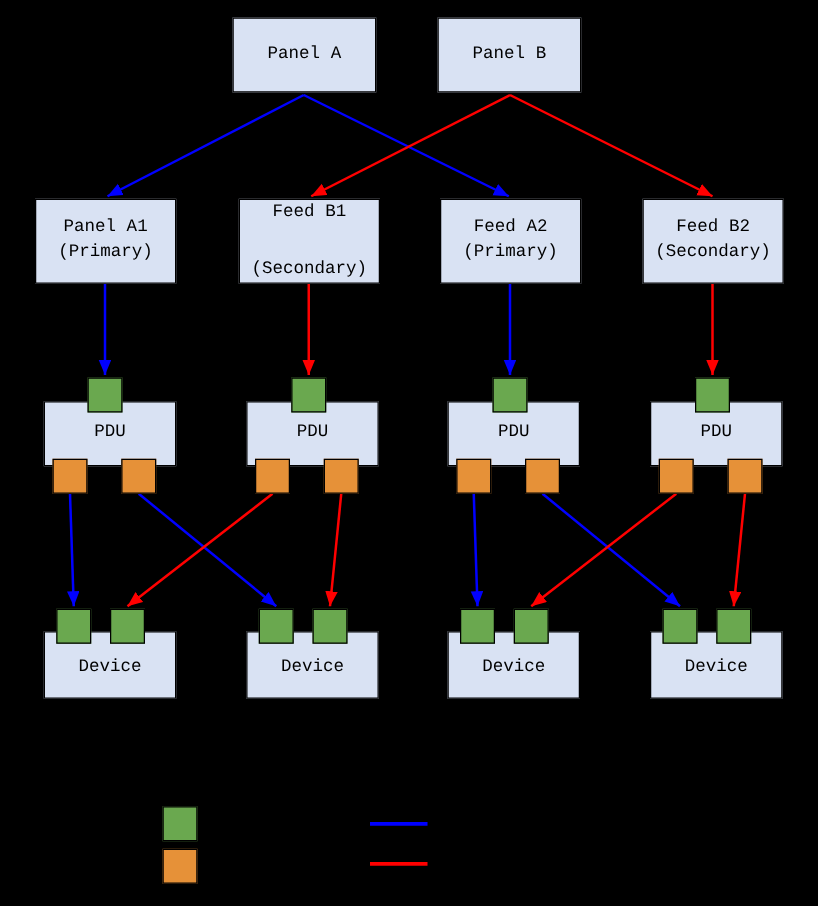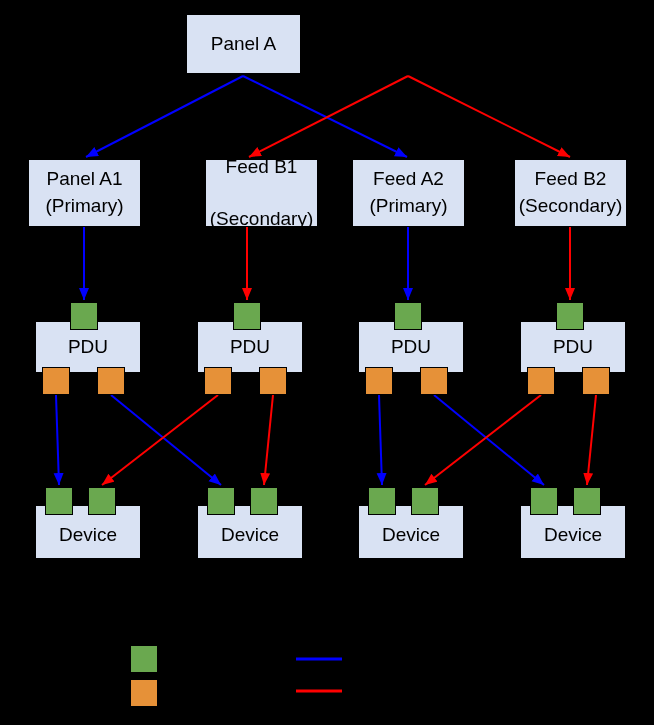--- a/index.html
+++ b/index.html
@@ -24,22 +24,23 @@
   .box {
     position: absolute;
     background: var(--box-fill, #d9e2f3);
     border: 1px solid var(--box-border, #000);
     color: var(--box-text, #000);
     display: flex;
     flex-direction: column;
     align-items: center;
     justify-content: center;
     text-align: left;
-    font-size: 19px;
+    font-size: 14px;
     line-height: 1.4;
+    font-family: Liberation Mono, monospace;
   }
   .panel  { width: 115px; height: 60px; }
   .feed   { width: 113px; height: 68px; }
   .pdu    { width: 106px; height: 52px; }
   .device { width: 106px; height: 54px; padding-top: 6px; }
   .port {
     position: absolute;
     width: 28px;
     height: 28px;
     border: 1px solid var(--box-border, #000);
@@ -89,26 +90,29 @@
     <line class="wire red" x1="541" y1="395" x2="425" y2="485" marker-end="url(#ah-red)"></line>
     <line class="wire red" x1="596" y1="395" x2="587" y2="485" marker-end="url(#ah-red)"></line>
 
     <line class="legend-wire blue" x1="296" y1="659" x2="342" y2="659"></line>
     <line class="legend-wire red" x1="296" y1="691" x2="342" y2="691"></line>
   </svg>
 
   <div class="box panel" style="left:186px; top:14px;">
     <span>Panel A</span>
   </div>
+  <div class="box panel" style="left:350px; top:14px;">
+    <span>Panel B</span>
+  </div>
 
   <div class="box feed" style="left:28px; top:159px;">
     <span>Panel A1</span>
     <span>(Primary)</span>
   </div>
-  <div class="box feed" style="left:205px; top:159px;gap:25px;">
+  <div class="box feed" style="left:191px; top:159px;gap:25px;">
     <span>Feed B1</span>
     <span>(Secondary)</span>
   </div>
   <div class="box feed" style="left:352px; top:159px;">
     <span>Feed A2</span>
     <span>(Primary)</span>
   </div>
   <div class="box feed" style="left:514px; top:159px;">
     <span>Feed B2</span>
     <span>(Secondary)</span>

